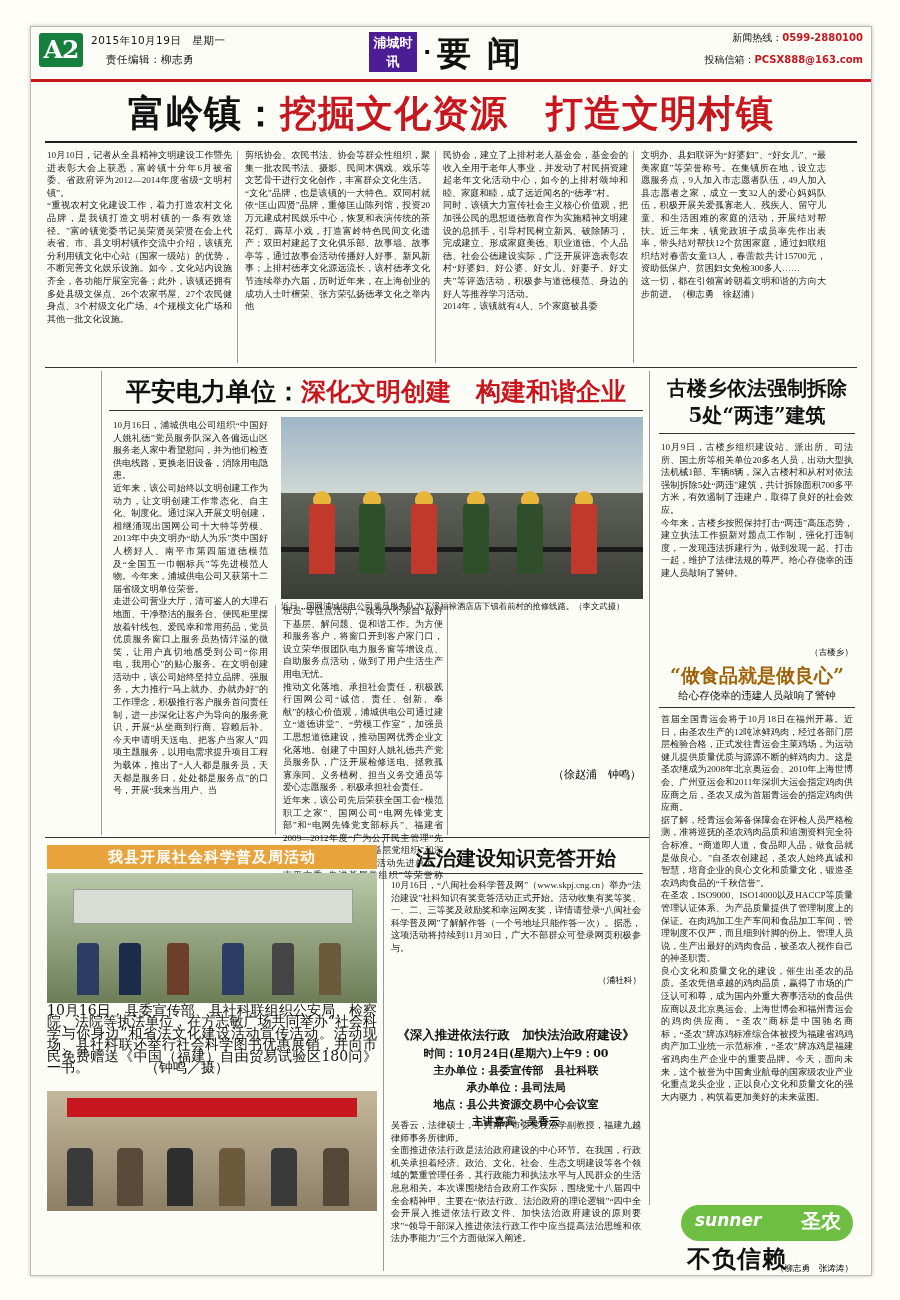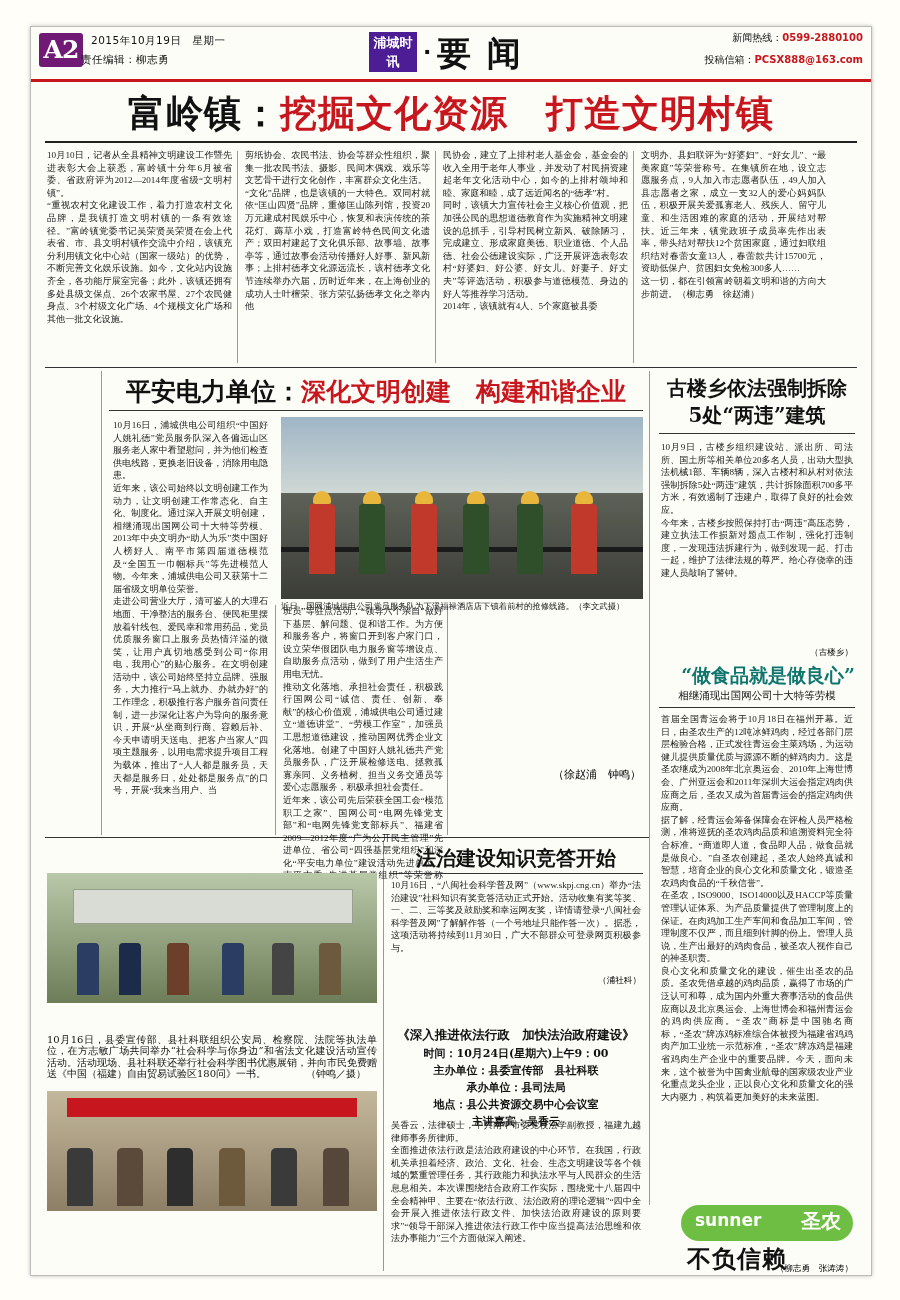--- a/index.html
+++ b/index.html
@@ -20,30 +20,30 @@
     border:1px solid #bbb;
     box-shadow:0 0 4px rgba(0,0,0,.25);
   }
   
   .masthead{
     position:absolute;left:0;top:0;width:840px;height:52px;
     border-bottom:3px solid #c7161d;
   }
   .pagebadge{
     position:absolute;left:8px;top:6px;width:44px;height:34px;
-    background:#701a75;color:#fff;border-radius:3px;
+    background:#15803d;color:#fff;border-radius:3px;
     font-family:"DejaVu Serif","Liberation Serif",serif;
     font-size:25px;font-weight:bold;text-align:center;line-height:34px;
     letter-spacing:-1px;
   }
   .md-line1{
     position:absolute;left:60px;top:7px;font-size:10.5px;color:#111;letter-spacing:.5px;
   }
   .md-line2{
-    position:absolute;left:50px;top:26px;font-size:10.5px;color:#111;letter-spacing:.5px;
+    position:absolute;left:75px;top:26px;font-size:10.5px;color:#111;letter-spacing:.5px;
   }
   .logo-red{
     position:absolute;left:338px;top:5px;width:48px;height:40px;background:#4c1d95;
     color:#fff;font-family:"DejaVu Serif","Liberation Serif",serif;
     font-size:13px;font-weight:bold;line-height:19px;text-align:center;padding-top:1px;
     box-sizing:border-box;
   }
   .logo-dot{
     position:absolute;left:392px;top:12px;font-size:22px;color:#111;font-weight:bold;
   }
@@ -117,21 +117,21 @@
     position:absolute;left:628px;top:348px;width:196px;
     font-family:"DejaVu Serif","Liberation Serif",serif;
     font-size:20px;font-weight:bold;color:#111;text-align:center;line-height:27px;
   }
   .rule3{position:absolute;left:628px;top:406px;width:196px;height:1px;background:#333;}
   .c8{left:630px;top:414px;width:192px;height:210px;}
 
   .head4{
     position:absolute;left:628px;top:636px;width:196px;
     font-family:"DejaVu Serif","Liberation Serif",serif;
-    font-size:19px;font-weight:bold;color:#0f766e;text-align:right;
+    font-size:19px;font-weight:bold;color:#a16207;text-align:center;
   }
   .sub4{
     position:absolute;left:628px;top:662px;width:196px;
     font-family:"DejaVu Serif","Liberation Serif",serif;
     font-size:10.5px;color:#111;text-align:center;
   }
   .rule4{position:absolute;left:628px;top:680px;width:196px;height:1px;background:#333;}
   .c9{left:630px;top:686px;width:192px;height:490px;}
 
   
@@ -143,21 +143,21 @@
     display:block;text-align:center;line-height:24px;
     font-family:"DejaVu Serif","Liberation Serif",serif;
     font-size:15px;font-weight:bold;color:#fff;letter-spacing:1px;
   }
   .photo2{
     position:absolute;left:16px;top:846px;width:330px;height:130px;overflow:hidden;background:#6b7c55;
   }
   .cap2{
     position:absolute;left:16px;top:978px;width:330px;
     font-family:"DejaVu Serif","Liberation Serif",serif;
-    font-size:10px;line-height:11.4px;color:#111;text-align:justify;margin-top:29px;
+    font-size:14px;line-height:11.4px;color:#111;text-align:justify;
   }
   .photo3{
     position:absolute;left:16px;top:1064px;width:330px;height:120px;overflow:hidden;background:#7d6b52;
   }
   .cap3{
     position:absolute;left:16px;top:1186px;width:330px;
     font-family:"DejaVu Serif","Liberation Serif",serif;
     font-size:8.4px;line-height:11.4px;color:#111;text-align:justify;
   }
 
@@ -188,21 +188,21 @@
 
   
   .sunner{
     position:absolute;left:650px;top:1178px;width:172px;height:64px;
   }
   .sunner-oval{
     position:absolute;left:0;top:0;width:172px;height:36px;border-radius:18px;
     background:#6fbe44;
   }
   .sunner-en{
-    position:absolute;left:14px;top:5px;color:#fff;font-size:17px;font-weight:bold;
+    position:absolute;left:14px;top:5px;color:#fff;font-size:17px;font-style:italic;font-weight:bold;
     font-family:"DejaVu Sans","Liberation Sans",sans-serif;
   }
   .sunner-cn{
     position:absolute;right:12px;top:3px;color:#fff;font-size:20px;font-weight:bold;
     font-family:"DejaVu Serif","Liberation Serif",serif;
   }
   .sunner-slogan{
     position:absolute;left:6px;top:38px;font-size:24px;font-weight:bold;color:#111;
     font-family:"DejaVu Serif","Liberation Serif",serif;letter-spacing:1px;
   }
@@ -304,35 +304,38 @@
     <div style="position:absolute;left:424px;top:740px;width:186px;text-align:right;font-family:'DejaVu Serif','Liberation Serif',serif;font-size:11px;">（徐赵浦　钟鸣）</div>
 
     <div class="head3" style="white-space:pre-line;">古楼乡依法强制拆除
 5处“两违”建筑</div>
     <div class="rule3"></div>
     <div class="col c8">10月9日，古楼乡组织建设站、派出所、司法所、国土所等相关单位20多名人员，出动大型执法机械1部、车辆8辆，深入古楼村和从村对依法强制拆除5处“两违”建筑，共计拆除面积700多平方米，有效遏制了违建户，取得了良好的社会效应。
 今年来，古楼乡按照保持打击“两违”高压态势，建立执法工作损新对题点工作制，强化打违制度，一发现违法拆建行为，做到发现一起、打击一起，维护了法律法规的尊严。给心存侥幸的违建人员敲响了警钟。</div>
     <div style="position:absolute;left:630px;top:620px;width:192px;text-align:right;font-family:'DejaVu Serif','Liberation Serif',serif;font-size:8.6px;">（古楼乡）</div>
 
     <div class="head4">“做食品就是做良心”</div>
-    <div class="sub4">相继涌现出国网公司十大特等劳模</div>
+    <div class="sub4">给心存侥幸的违建人员敲响了警钟</div>
     <div class="rule4"></div>
     <div class="col c9">首届全国青运会将于10月18日在福州开幕。近日，由圣农生产的12吨冰鲜鸡肉，经过各部门层层检验合格，正式发往青运会主菜鸡场，为运动健儿提供质量优质与源源不断的鲜鸡肉力。这是圣农继成为2008年北京奥运会、2010年上海世博会、广州亚运会和2011年深圳大运会指定鸡肉供应商之后，圣农又成为首届青运会的指定鸡肉供应商。
 据了解，经青运会筹备保障会在评检人员严格检测，准将巡抚的圣农鸡肉品质和追溯资料完全符合标准。“商道即人道，食品即人品，做食品就是做良心。”自圣农创建起，圣农人始终真诚和智慧，培育企业的良心文化和质量文化，锻造圣农鸡肉食品的“千秋信誉”。
 在圣农，ISO9000、ISO14000以及HACCP等质量管理认证体系、为产品质量提供了管理制度上的保证。在肉鸡加工生产车间和食品加工车间，管理制度不仅严，而且细到针脚的份上。管理人员说，生产出最好的鸡肉食品，被圣农人视作自己的神圣职责。
 良心文化和质量文化的建设，催生出圣农的品质。圣农凭借卓越的鸡肉品质，赢得了市场的广泛认可和尊，成为国内外重大赛事活动的食品供应商以及北京奥运会、上海世博会和福州青运会的鸡肉供应商。“圣农”商标是中国驰名商标，“圣农”牌冻鸡标准综合体被授为福建省鸡鸡肉产加工业统一示范标准，“圣农”牌冻鸡是福建省鸡肉生产企业中的重要品牌。今天，面向未来，这个被誉为中国禽业航母的国家级农业产业化重点龙头企业，正以良心文化和质量文化的强大内驱力，构筑着更加美好的未来蓝图。</div>
 
     <div class="sunner">
       <div class="sunner-oval"></div>
       <div class="sunner-en">sunner</div>
       <div class="sunner-cn">圣农</div>
       <div class="sunner-slogan">不负信赖</div>
     </div>
     <div class="credit" style="left:630px;top:1236px;width:192px;text-align:right;">（柳志勇　张涛涛）</div>
 
+    <div class="banner">
+      <span>我县开展社会科学普及周活动</span>
+    </div>
     <div class="photo2">
       <div class="ph2-bg"></div>
       <div class="ph2-tent"></div>
       <div class="ph2-fig" style="left:30px;"></div>
       <div class="ph2-fig" style="left:72px;background:#1d2b4a;"></div>
       <div class="ph2-fig" style="left:120px;background:#6b3f2a;"></div>
       <div class="ph2-fig" style="left:175px;background:#2c3d63;"></div>
       <div class="ph2-fig" style="left:225px;background:#444;"></div>
       <div class="ph2-fig" style="left:272px;background:#6d5a3c;"></div>
     </div>

